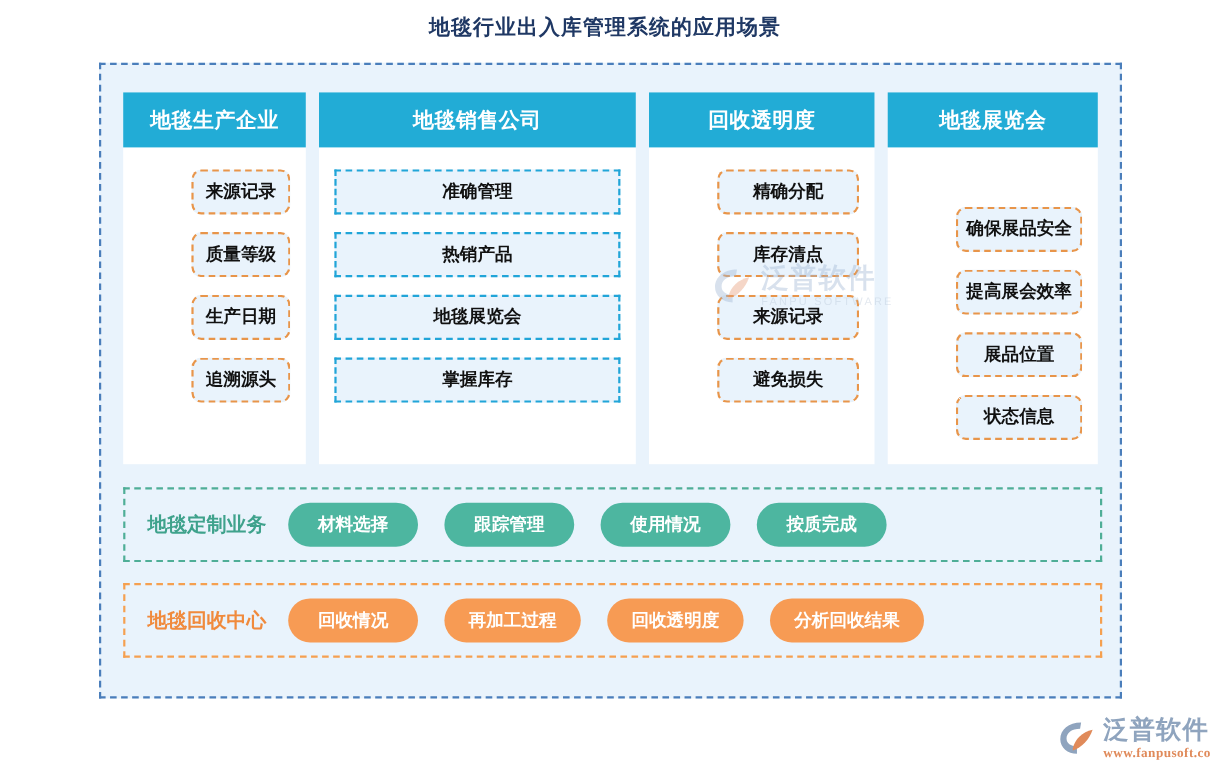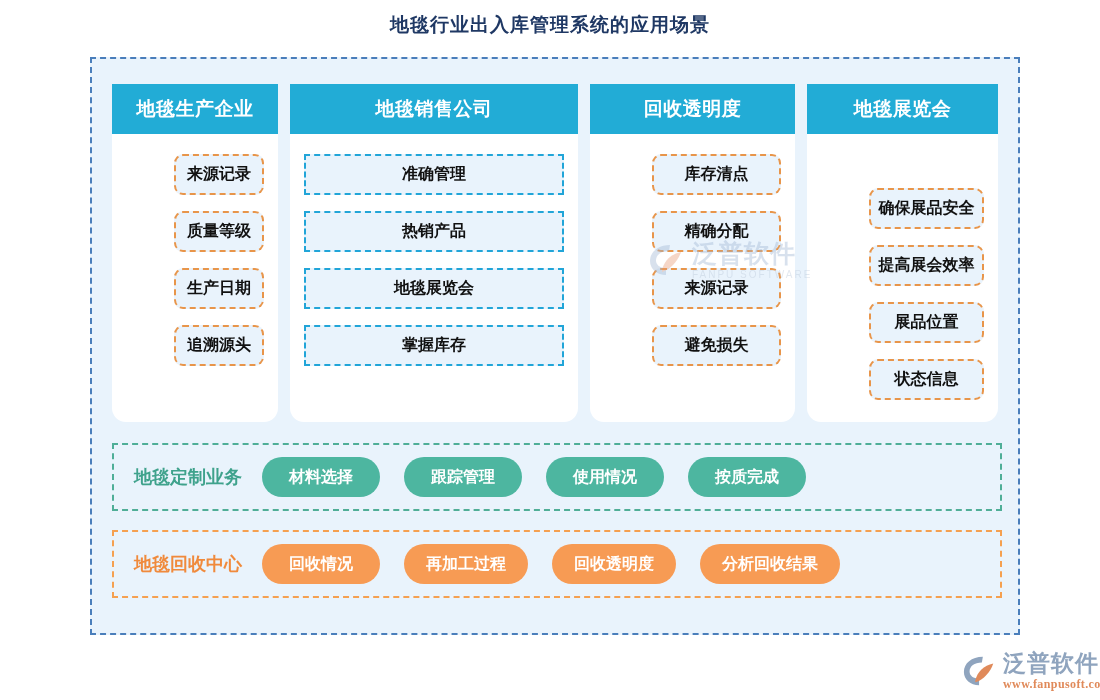--- a/index.html
+++ b/index.html
@@ -49,21 +49,20 @@
     width: 890px;
     height: 338px;
     display: flex;
     gap: 12px;
   }
   .column-card {
     background: #ffffff;
     display: flex;
     flex-direction: column;
     align-items: stretch;
-    border-radius: 14px;
   }
   .col-1 { width: 166px; }
   .col-2 { width: 288px; }
   .col-3 { width: 205px; }
   .col-4 { width: 191px; gap: 34px; }
 
   .column-header {
     height: 50px;
     background: #22ACD6;
     color: #ffffff;
@@ -261,22 +260,22 @@
         <div class="item-box style-cyan">准确管理</div>
         <div class="item-box style-cyan">热销产品</div>
         <div class="item-box style-cyan">地毯展览会</div>
         <div class="item-box style-cyan">掌握库存</div>
       </div>
     </div>
 
     <div class="column-card col-3">
       <div class="column-header">回收透明度</div>
       <div class="column-body">
+        <div class="item-box style-orange">精确分配</div>
         <div class="item-box style-orange">库存清点</div>
-        <div class="item-box style-orange">精确分配</div>
         <div class="item-box style-orange">来源记录</div>
         <div class="item-box style-orange">避免损失</div>
       </div>
     </div>
 
     <div class="column-card col-4">
       <div class="column-header">地毯展览会</div>
       <div class="column-body">
         <div class="item-box style-orange">确保展品安全</div>
         <div class="item-box style-orange">提高展会效率</div>

